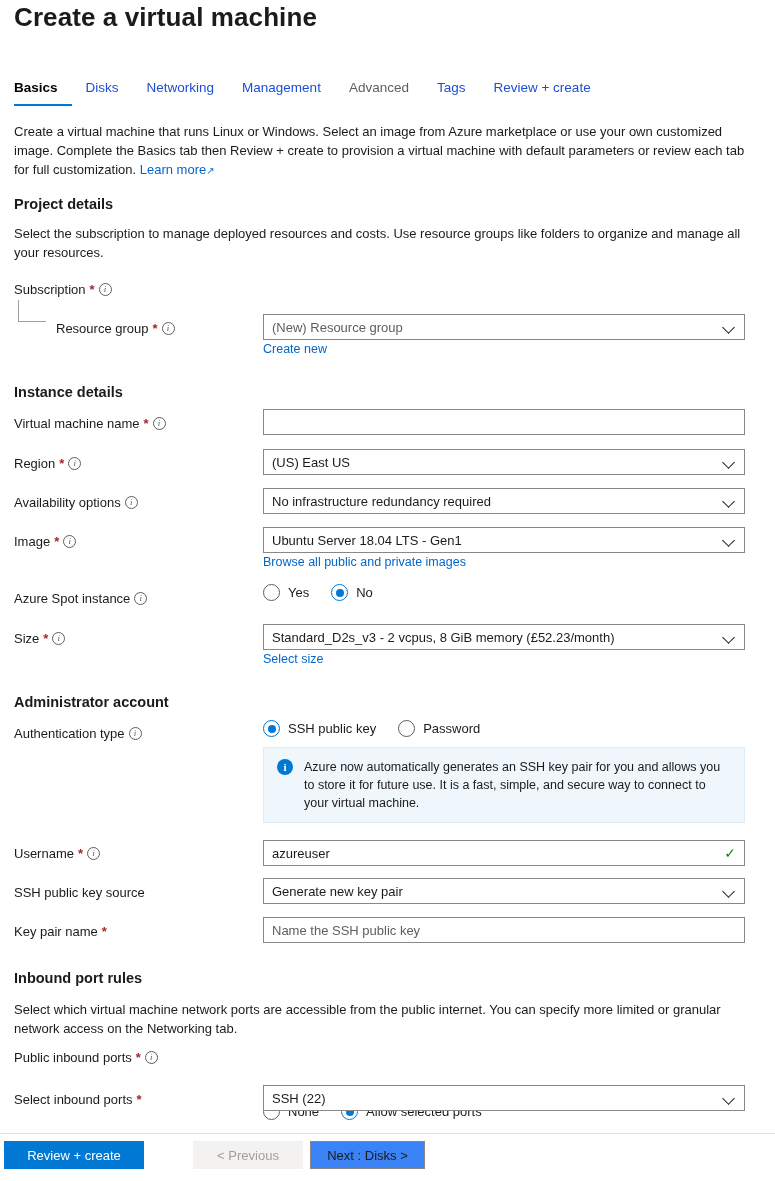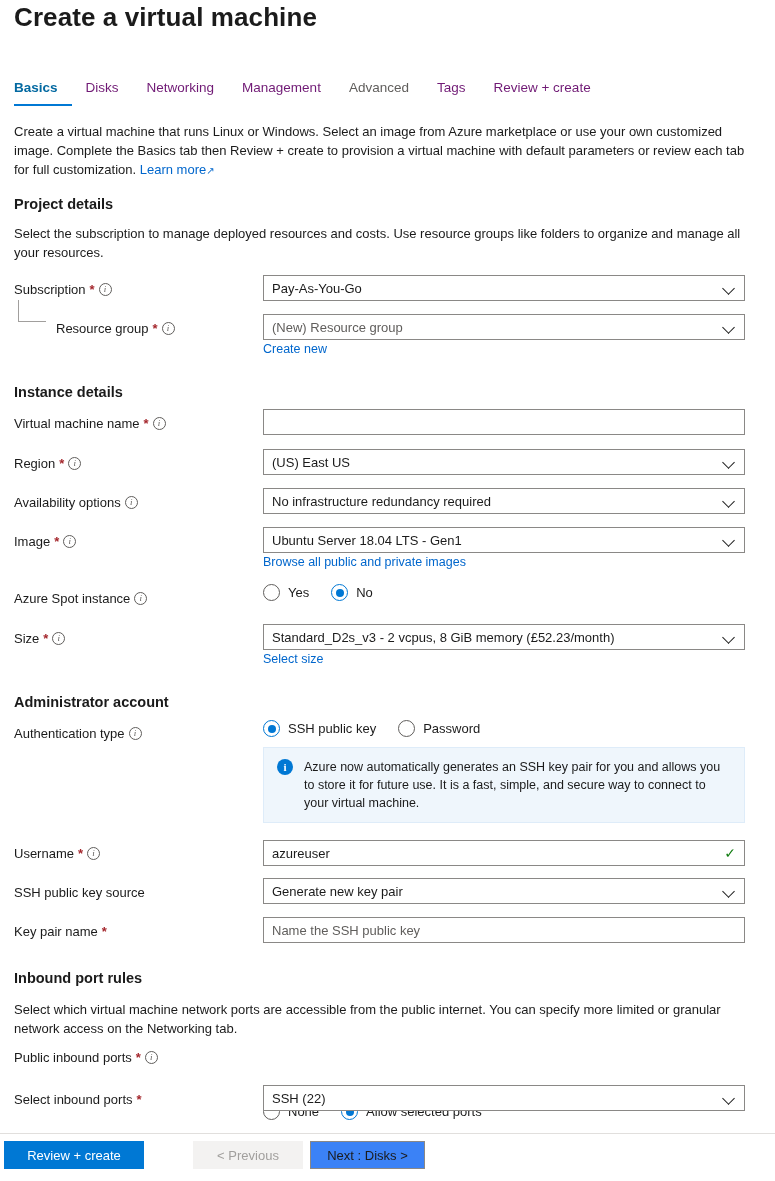--- a/index.html
+++ b/index.html
@@ -20,26 +20,26 @@
     letter-spacing: 0.1px;
   }
 
   
   .tabs {
     position: absolute; left: 14px; top: 80px;
     display: flex; align-items: flex-end; gap: 0px;
   }
   .tab {
     padding: 0 14px 9px 14px;
-    font-size: 13.5px; color: #701a75; cursor: pointer;
+    font-size: 13.5px; color: #1d4ed8; cursor: pointer;
     border-bottom: 2px solid transparent;
     white-space: nowrap;
   }
   .tab:first-child { padding-left: 0; }
-  .tab.active { color: #0369a1; font-weight: bold; border-bottom: 2px solid #0078d4; }
+  .tab.active { color: #000000; font-weight: bold; border-bottom: 2px solid #0078d4; }
   .tab.dim { color: #605e5c; }
 
   
   .intro {
     position: absolute; left: 14px; top: 122px; width: 735px;
     font-size: 13px; line-height: 19px; color: #1b1b1b;
   }
   .link { color: #0066cc; cursor: pointer; text-decoration: none; }
   .ext-icon { font-size: 10px; display: inline-block; }
 
@@ -167,24 +167,20 @@
   </div>
 
   <div class="section-h" style="top:196px;">Project details</div>
   <div class="section-desc" style="top:224px;">Select the subscription to manage deployed resources and costs. Use resource groups like folders to organize and manage all your resources.</div>
 
   <div class="flabel" style="top:282px;">
     <span>Subscription</span>
     <span class="req">*</span>
     <span class="info">i</span>
   </div>
-  <div class="ctl" style="top:275px;">
-    <span class="val">Pay-As-You-Go</span>
-    <span class="chev"></span>
-  </div>
 
   <div class="tree" style="top:300px;"></div>
   <div class="flabel indent" style="top:321px;">
     <span>Resource group</span>
     <span class="req">*</span>
     <span class="info">i</span>
   </div>
   <div class="ctl placeholder" style="top:314px;">
     <span class="val"><span>(New) Resource group</span></span>
     <span class="chev"></span>

